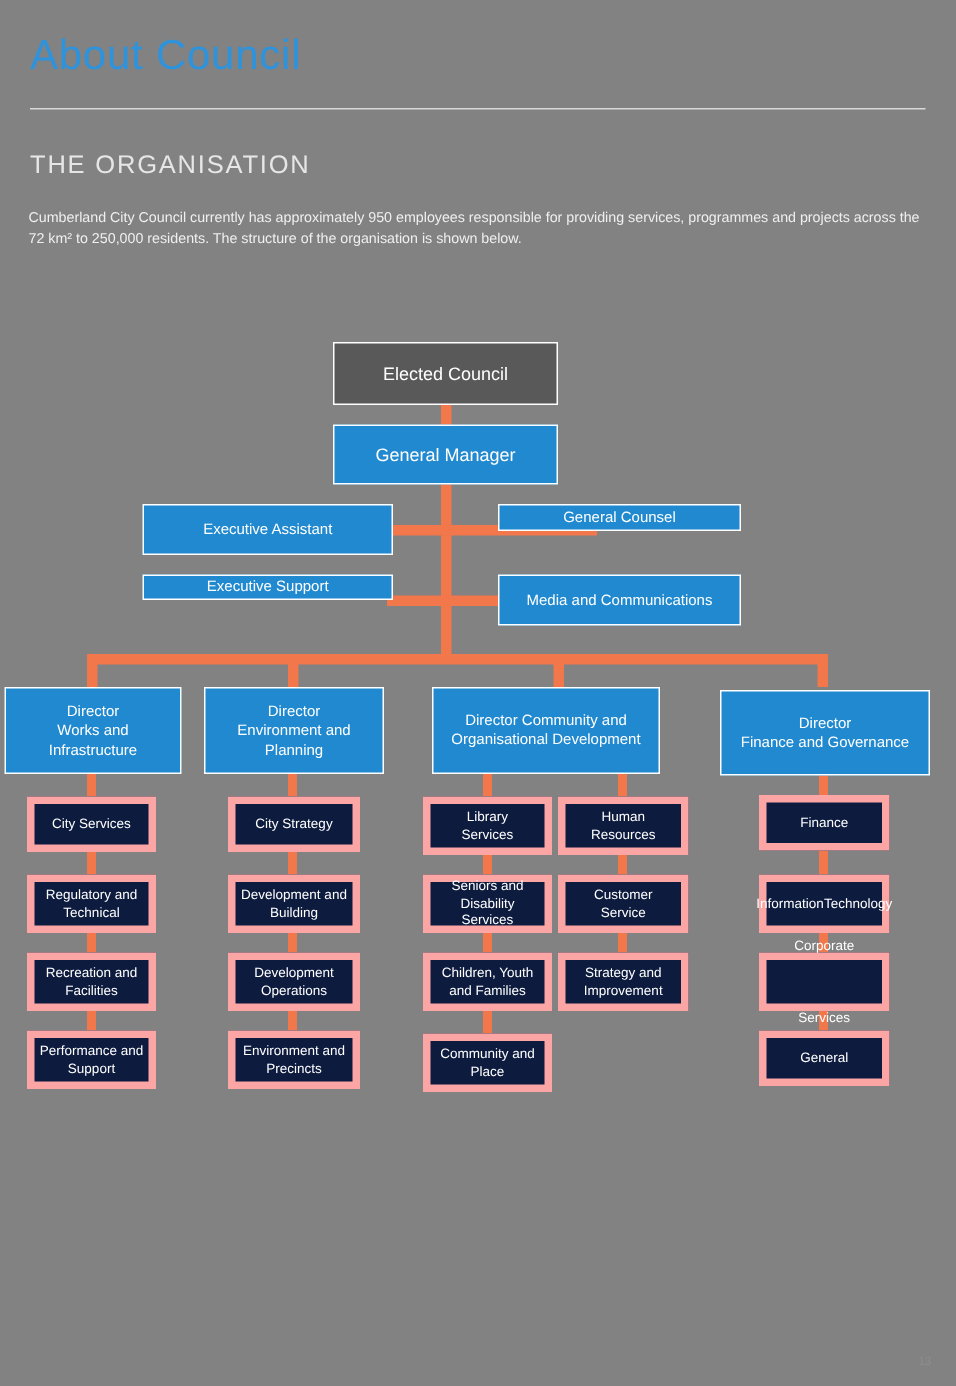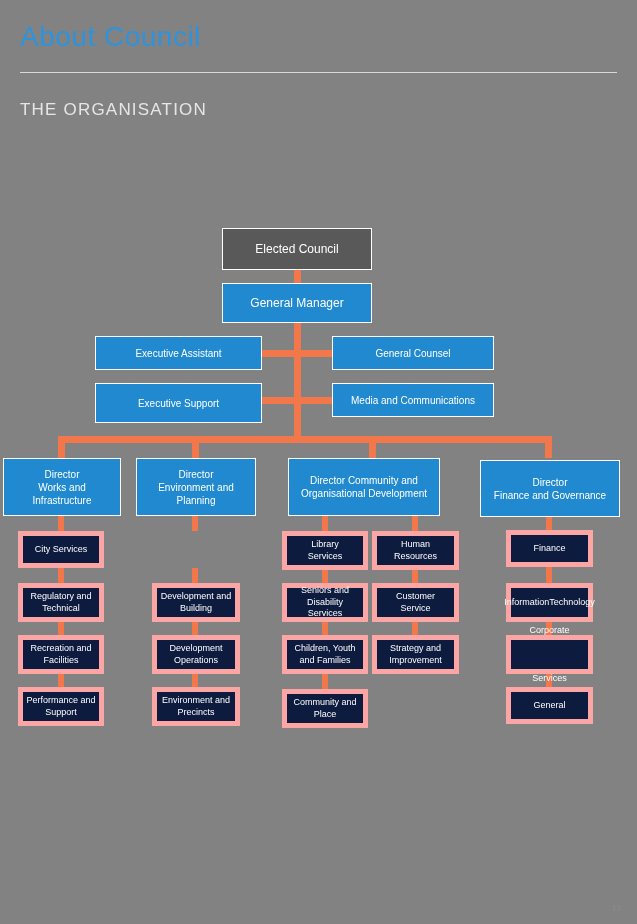--- a/index.html
+++ b/index.html
@@ -64,20 +64,21 @@
   }
 </style>
 </head>
 <body>
 
 <div class="page">
 
   <div class="title">About Council</div>
   <div class="rule"></div>
   <div class="subtitle">THE ORGANISATION</div>
+  <div class="intro">Cumberland City Council currently has approximately 950 employees responsible for providing services, programmes and projects across the 72 km² to 250,000 residents. The structure of the organisation is shown below.</div>
 
   <div class="chart">
 
     <div class="conn v" style="left:294px;top:270px;width:7px;height:15px;"></div>
 
     <div class="conn v" style="left:294px;top:322px;width:7px;height:120px;"></div>
 
     <div class="conn h" style="left:258px;top:350px;width:140px;height:7px;"></div>
 
     <div class="conn h" style="left:258px;top:397px;width:140px;height:7px;"></div>
@@ -85,22 +86,22 @@
     <div class="conn h" style="left:58px;top:436px;width:494px;height:7px;"></div>
     <div class="conn v" style="left:58px;top:436px;width:7px;height:22px;"></div>
     <div class="conn v" style="left:192px;top:436px;width:7px;height:22px;"></div>
     <div class="conn v" style="left:369px;top:436px;width:7px;height:22px;"></div>
     <div class="conn v" style="left:545px;top:436px;width:7px;height:22px;"></div>
 
     <div class="node grey big" style="left:222px;top:228px;width:150px;height:42px;">Elected Council</div>
     <div class="node blue big" style="left:222px;top:283px;width:150px;height:40px;">General Manager</div>
 
     <div class="node blue" style="left:95px;top:336px;width:167px;height:34px;">Executive Assistant</div>
-    <div class="node blue" style="left:332px;top:336px;width:162px;height:34px;">General Counsel</div>
-    <div class="node blue" style="left:95px;top:383px;width:167px;height:40px;">Executive Support</div>
+    <div class="node blue" style="left:332px;top:336px;width:162px;height:18px;">General Counsel</div>
+    <div class="node blue" style="left:95px;top:383px;width:167px;height:17px;">Executive Support</div>
     <div class="node blue" style="left:332px;top:383px;width:162px;height:34px;">Media and Communications</div>
 
     <div class="node blue dir" style="left:3px;top:458px;width:118px;height:58px;flex-direction:column;">
       <span>Director</span>
       <span>Works and</span>
       <span>Infrastructure</span>
     </div>
     <div class="conn v" style="left:58px;top:516px;width:6px;height:15px;"></div>
     <div class="node navy" style="left:18px;top:531px;width:86px;height:37px;flex-direction:column;">
       <span>City Services</span>
@@ -121,20 +122,24 @@
       <span>Performance and</span>
       <span>Support</span>
     </div>
 
     <div class="node blue dir" style="left:136px;top:458px;width:120px;height:58px;flex-direction:column;">
       <span>Director</span>
       <span>Environment and</span>
       <span>Planning</span>
     </div>
     <div class="conn v" style="left:192px;top:516px;width:6px;height:15px;"></div>
+    <div class="node navy" style="left:152px;top:531px;width:88px;height:37px;flex-direction:column;">
+      <span>City Strategy</span>
+      <span></span>
+    </div>
     <div class="conn v" style="left:192px;top:568px;width:6px;height:15px;"></div>
     <div class="node navy" style="left:152px;top:583px;width:88px;height:39px;flex-direction:column;">
       <span>Development and</span>
       <span>Building</span>
     </div>
     <div class="conn v" style="left:192px;top:622px;width:6px;height:13px;"></div>
     <div class="node navy" style="left:152px;top:635px;width:88px;height:39px;flex-direction:column;">
       <span>Development</span>
       <span>Operations</span>
     </div>

